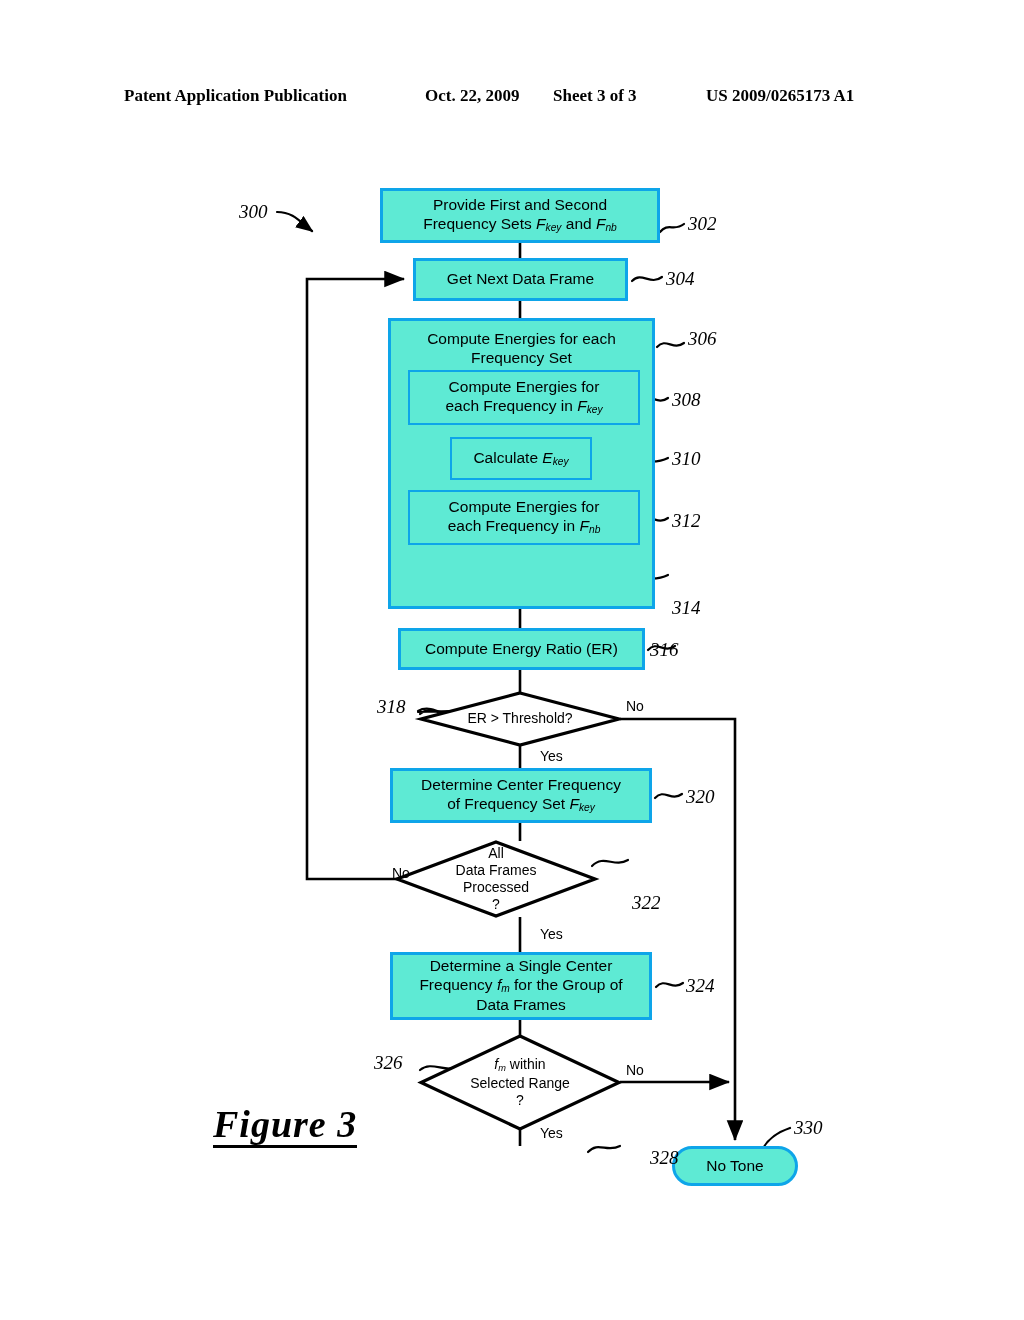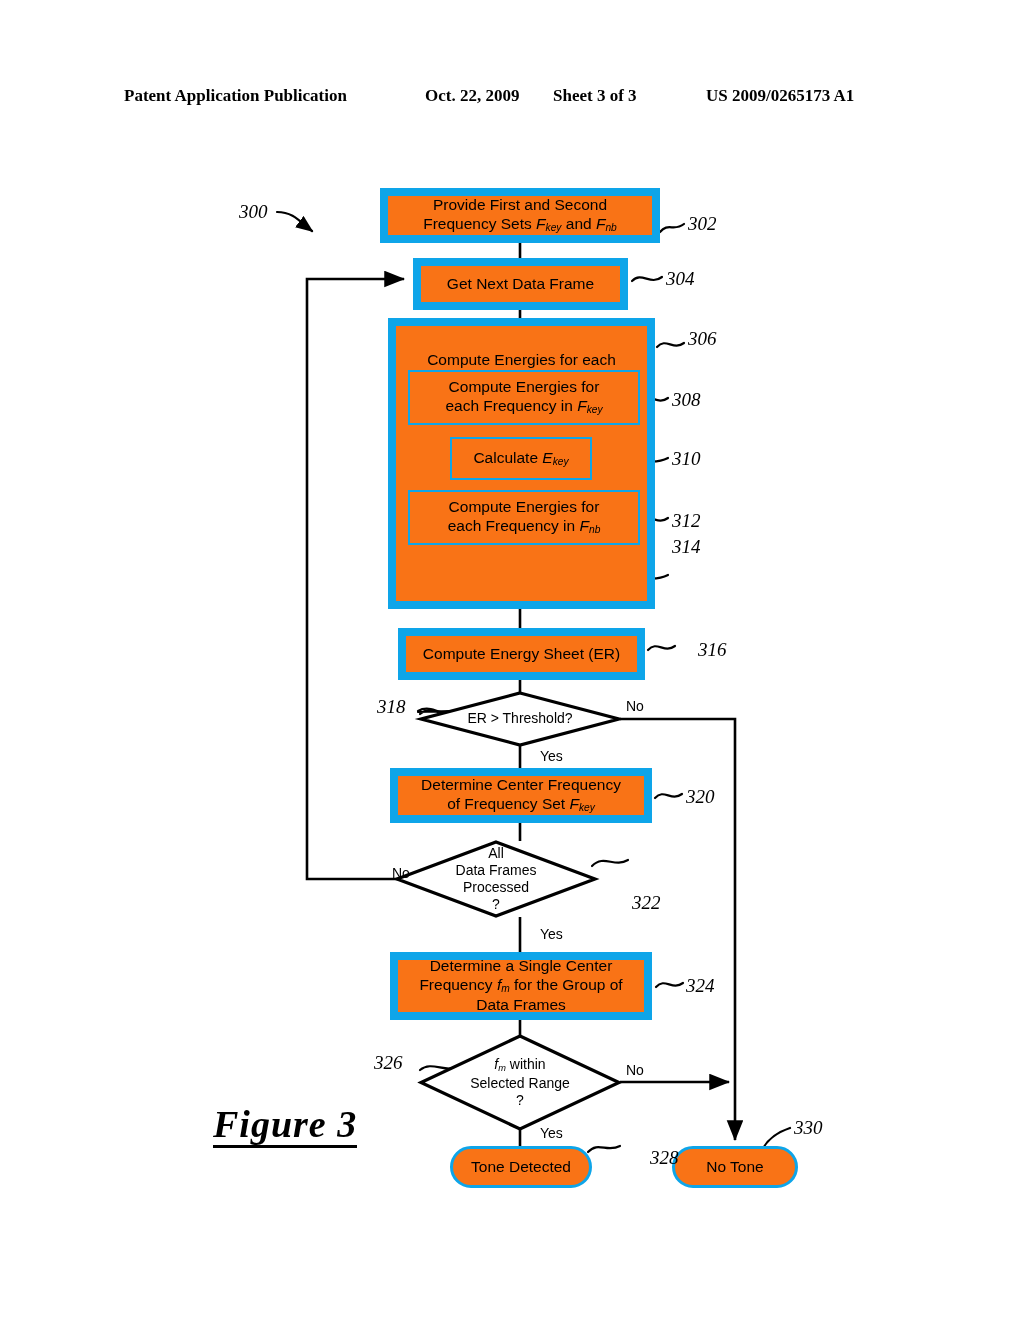--- a/index.html
+++ b/index.html
@@ -52,29 +52,29 @@
     border-bottom: 3px solid #000;
     padding-bottom: 2px;
     line-height: 1.0;
     white-space: nowrap;
   }
 
   
   .node {
     position: absolute;
     box-sizing: border-box;
-    border: 8px solid #0ea5e9;
-    background: #f97316;
+    border: 3px solid #0ea5e9;
+    background: #5eead4;
     display: flex;
     align-items: center;
     justify-content: center;
     text-align: center;
     font-size: 15.5px;
     line-height: 1.22;
-    padding: 18px 4px;
+    padding: 2px 4px;
     z-index: 5;
   }
   .node.thin { border-width: 2.5px; }
   .container-node {
     display: block;
     text-align: center;
   }
   .container-title {
     padding-top: 7px;
     font-size: 15.5px;
@@ -271,26 +271,26 @@
   <div class="refnum" style="left:672px; top:448px;">310</div>
 
   <div class="node thin" style="left:408px; top:490px; width:232px; height:55px;">
     <div>
       <span>Compute Energies for</span><br>
       <span>each Frequency in  </span><span class="ital">F</span><sub>nb</sub>
     </div>
   </div>
   <div class="refnum" style="left:672px; top:510px;">312</div>
 
-  <div class="refnum" style="left:672px; top:536px;text-align:right;">314</div>
+  <div class="refnum" style="left:672px; top:597px;text-align:right;">314</div>
 
   <div class="node" style="left:398px; top:628px; width:247px; height:42px;">
-    <span>Compute Energy Sheet (ER)</span>
-  </div>
-  <div class="refnum" style="left:698px; top:639px;">316</div>
+    <span>Compute Energy Ratio (ER)</span>
+  </div>
+  <div class="refnum" style="left:650px; top:639px;">316</div>
 
   <div class="diamond" style="left:420px; top:692px; width:200px; height:54px;">
     <svg viewBox="0 0 200 54" width="200" height="54">
       <polygon points="100,1 199,27 100,53 1,27" fill="#fff" stroke="#000" stroke-width="3.2"></polygon>
     </svg>
     <div class="dlabel">ER &gt; Threshold?</div>
   </div>
   <div class="refnum" style="left:377px; top:696px;">318</div>
   <div class="branch" style="left:626px; top:698px;">No</div>
   <div class="branch" style="left:540px; top:748px;">Yes</div>
@@ -338,23 +338,20 @@
         <span class="ital">f</span><sub>m</sub><span> within</span><br>
         <span>Selected Range</span><br>
         <span>?</span>
       </div>
     </div>
   </div>
   <div class="refnum" style="left:374px; top:1052px;">326</div>
   <div class="branch" style="left:626px; top:1062px;">No</div>
   <div class="branch" style="left:540px; top:1125px;">Yes</div>
 
-  <div class="node terminal" style="left:450px; top:1146px; width:142px; height:40px;">
-    <span>Tone Detected</span>
-  </div>
   <div class="refnum" style="left:650px; top:1131px;margin-top:16px;">328</div>
 
   <div class="node terminal" style="left:672px; top:1146px; width:126px; height:40px;">
     <span>No Tone</span>
   </div>
   <div class="refnum" style="left:794px; top:1117px;">330</div>
 
   <div class="figcap">Figure 3</div>
 
 </div>

